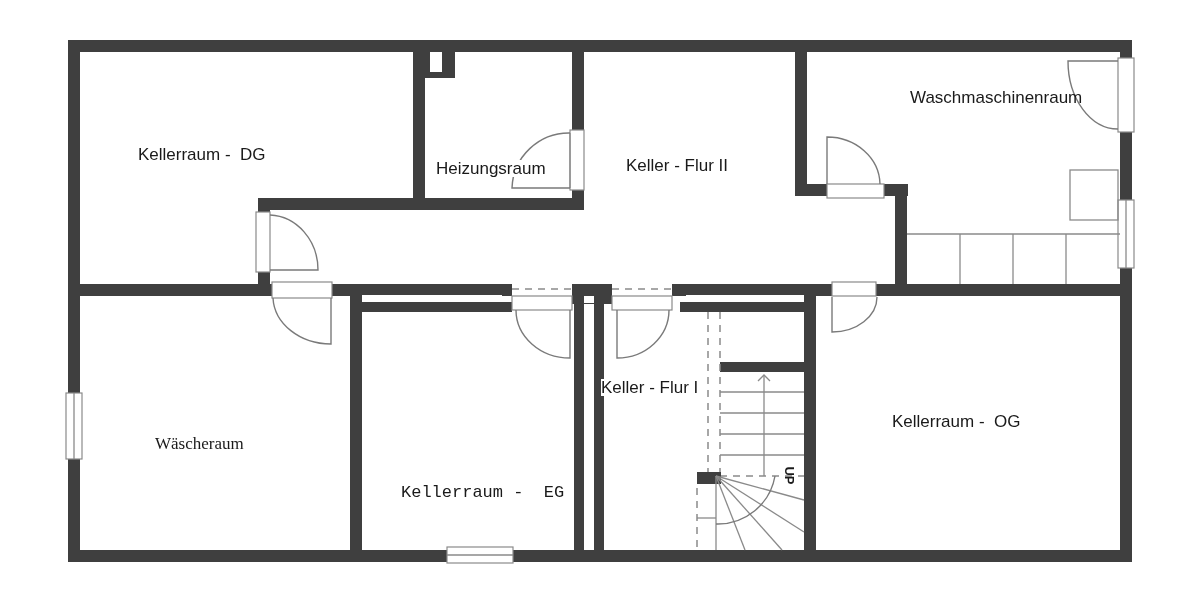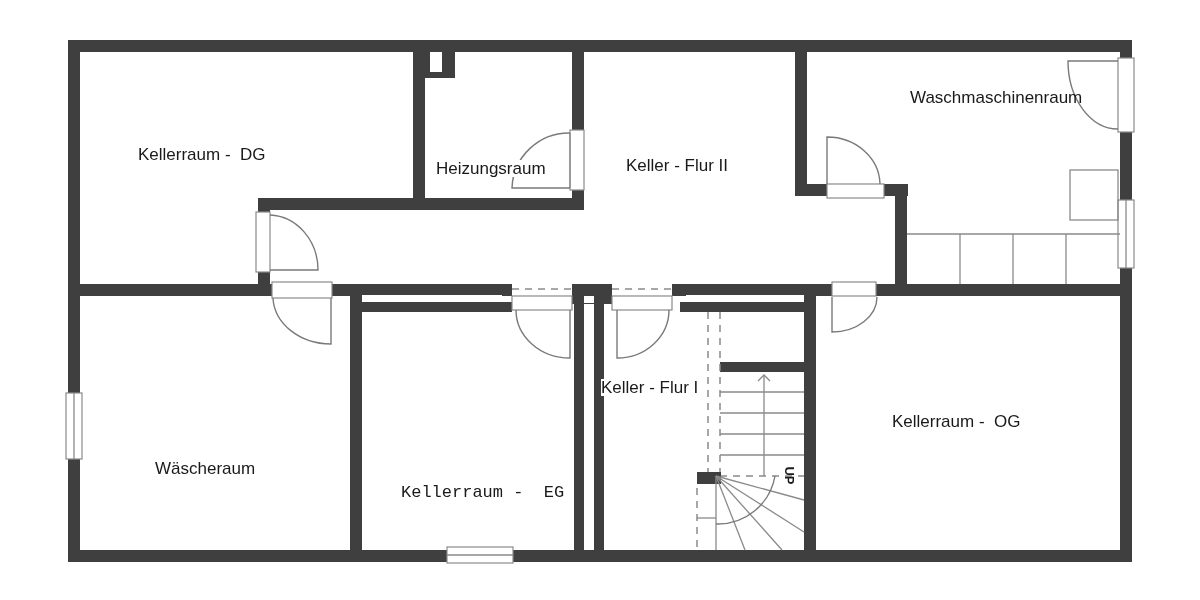--- a/index.html
+++ b/index.html
@@ -130,17 +130,17 @@
     <line class="thin" x1="716" y1="476" x2="782" y2="550"></line>
     <line class="thin" x1="716" y1="476" x2="745" y2="550"></line>
     <path class="swing" d="M775,476 A58,58 0 0 1 716,524"></path>
   </g>
 </svg>
 
 <div class="label" style="left:138px; top:146px;">Kellerraum -  DG</div>
 <div class="label bg" style="left:436px; top:160px;">Heizungsraum</div>
 <div class="label" style="left:626px; top:121px;margin-top:36px;">Keller - Flur II</div>
 <div class="label" style="left:910px; top:89px;text-align:right;">Waschmaschinenraum</div>
-<div class="label" style="left:155px; top:460px;">Wäscheraum</div>
+<div class="label" style="left:155px; top:435px;font-family:Liberation Serif, serif;">Wäscheraum</div>
 <div class="label" style="left:401px; top:484px;font-family:Liberation Mono, monospace;">Kellerraum -  EG</div>
 <div class="label bg" style="left:601px; top:379px;text-align:right;">Keller - Flur I</div>
 <div class="label" style="left:892px; top:413px;text-align:center;">Kellerraum -  OG</div>
 <div class="up" style="left:780px; top:468px;">UP</div>
 
 </body></html>

